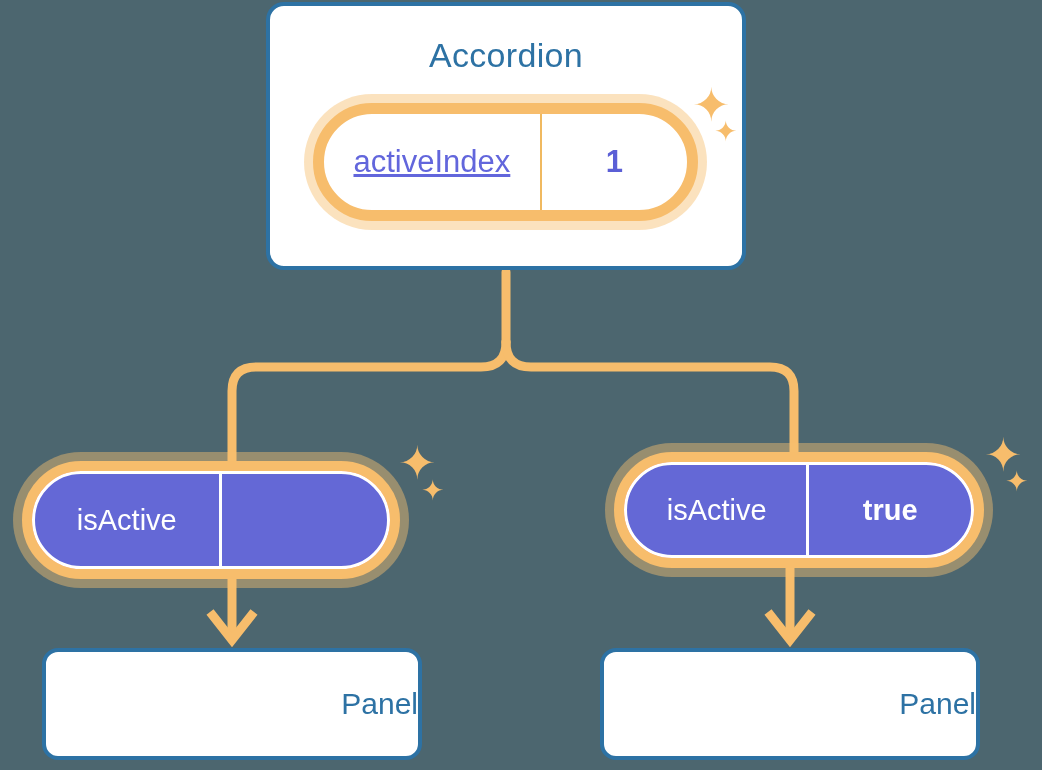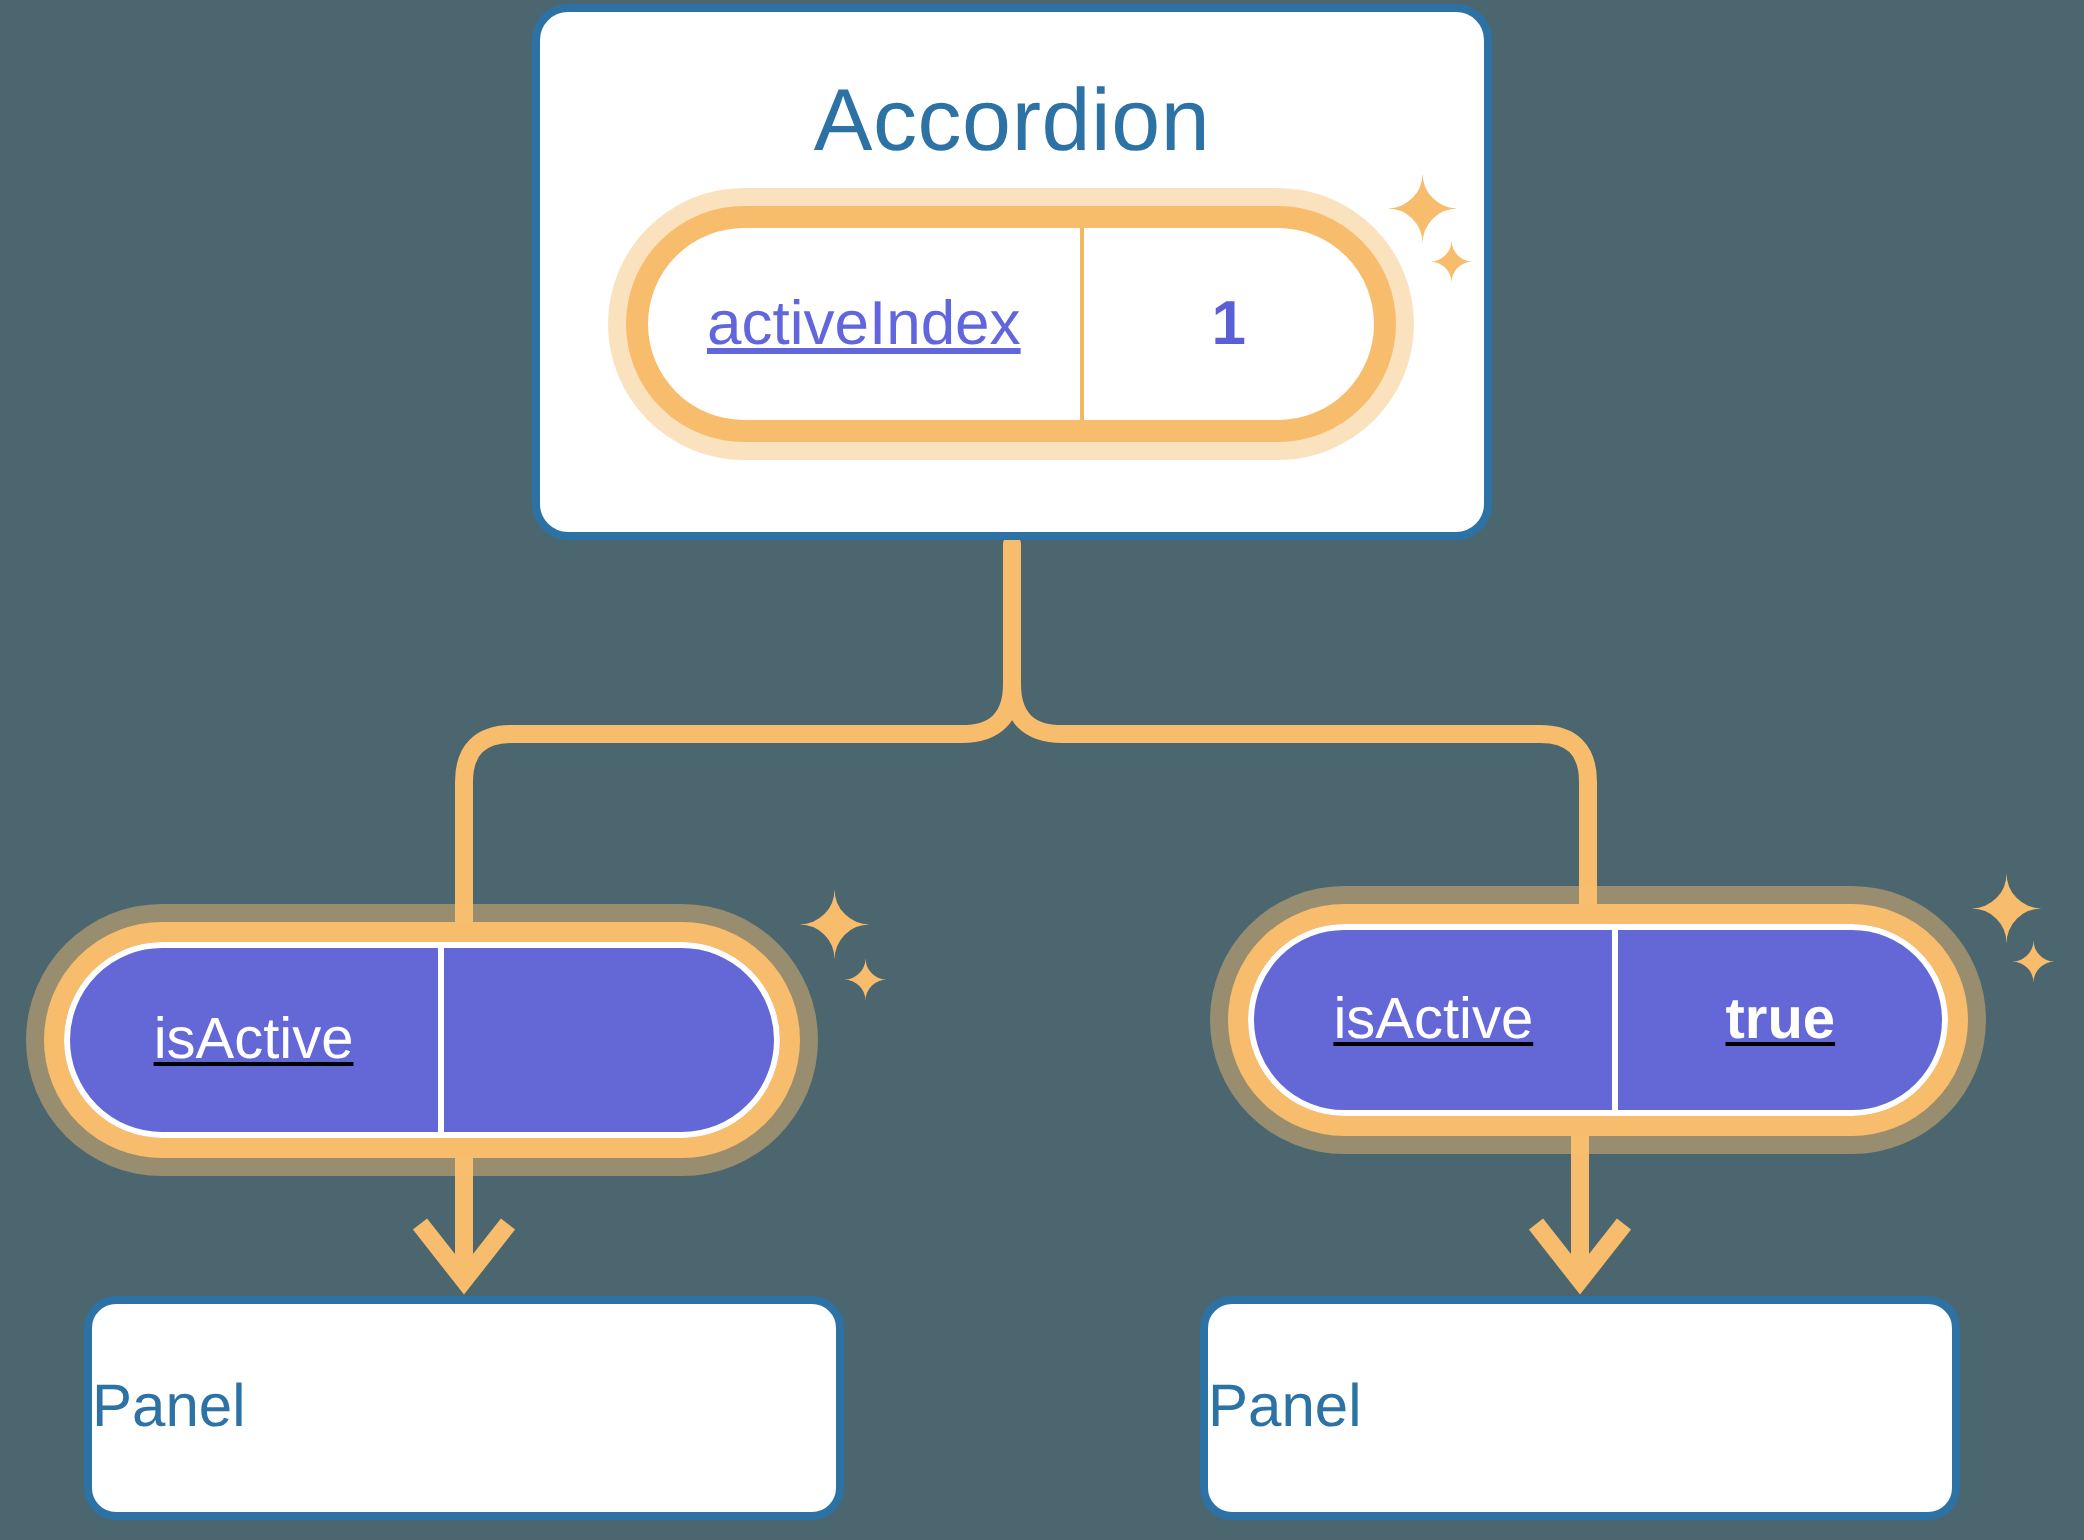--- a/index.html
+++ b/index.html
@@ -43,34 +43,34 @@
     width: 480px;
     height: 268px;
   }
   .card-title {
     position: absolute;
     left: 0;
     right: 0;
     top: 30px;
     text-align: center;
     color: #2d72a4;
-    font-size: 44px;
+    font-size: 34px;
     letter-spacing: 0.3px;
   }
 
   
   .panel-card {
     position: absolute;
     background: #ffffff;
     border: 4px solid #2d72a4;
     border-radius: 16px;
     box-sizing: border-box;
     display: flex;
     align-items: center;
-    justify-content: flex-start;
+    justify-content: flex-end;
   }
   #panel-left  { left: 42px;  top: 648px; width: 380px; height: 112px; }
   #panel-right { left: 600px; top: 648px; width: 380px; height: 112px; }
   .panel-label {
     color: #2d72a4;
     font-size: 30px;
   }
 
   
   .pill {
@@ -116,21 +116,20 @@
     width: 40%;
     color: #5b5fd6;
     font-size: 31px;
     font-weight: bold;
   }
 
   
   .pill-purple {
     background: #f97316;
     border: 10px solid #f7bd6c;
-    text-decoration: underline;
   }
   .pill-purple .pill-inner {
     background: #6468d6;
     border: 3px solid #ffffff;
     border-radius: 999px;
   }
   .pill-purple .pill-key {
     flex: 0 0 53%;
     color: #ffffff;
     font-size: 29px;

